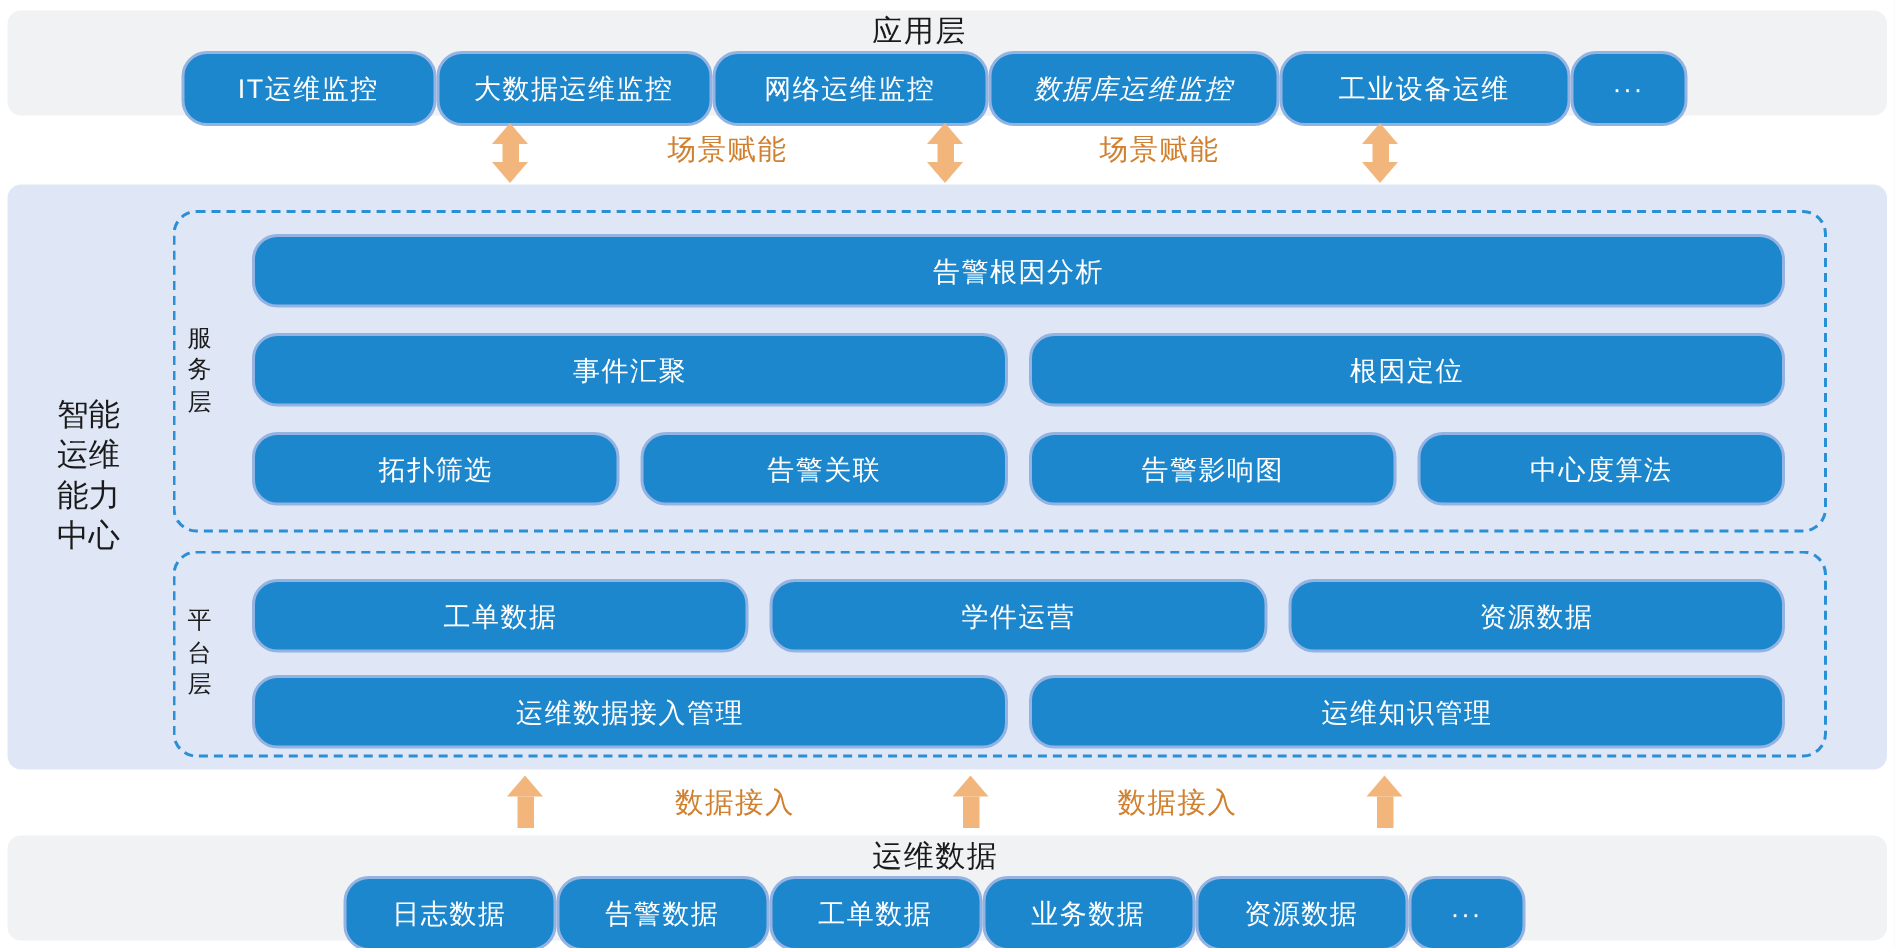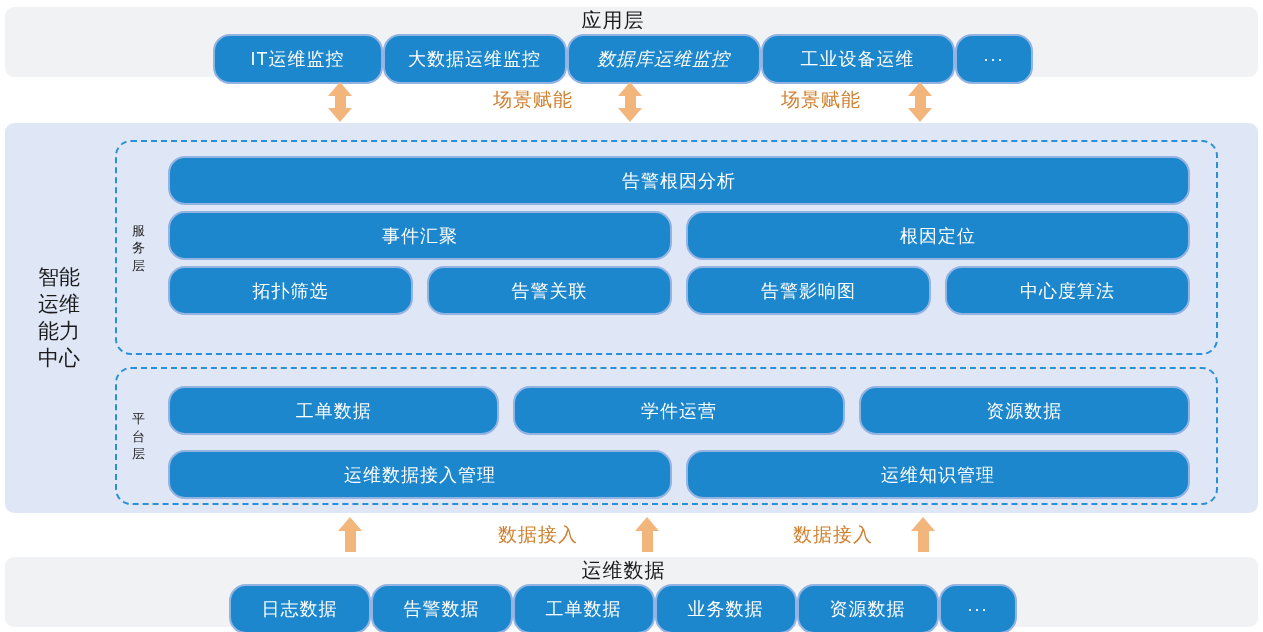--- a/index.html
+++ b/index.html
@@ -54,63 +54,64 @@
   .dbl-arrow{top:5px;} .up-arrow{top:4px;}
   .tri{width:0;height:0;border-left:12px solid transparent;border-right:12px solid transparent;}
   .tri.up{border-bottom:14px solid var(--arrow-orange);}
   .tri.down{border-top:14px solid var(--arrow-orange);}
   .stem{width:11px;height:12px;background:var(--arrow-orange);}
   .stem.tall{height:21px;}
   .a1{left:328px;} .a2{left:618px;} .a3{left:908px;}
   .b1{left:338px;} .b2{left:635px;} .b3{left:911px;}
   .flow-label{
     position:absolute;top:50%;transform:translateY(-50%);
-    font-size:19px;color:var(--flow-label-orange);letter-spacing:1px;white-space:nowrap;margin-left:48px;
+    font-size:19px;color:var(--flow-label-orange);letter-spacing:1px;white-space:nowrap;
   }
   .l1{left:445px;} .l2{left:733px;} .l3{left:450px;} .l4{left:745px;}
   
   .center-band{
     position:absolute;top:123px;left:5px;right:5px;height:390px;
     background:var(--center-band-blue);border-radius:9px;
   }
   .center-label{
     position:absolute;left:33px;top:50%;transform:translateY(-50%);
     width:46px;font-size:21px;line-height:1.28;color:var(--text-dark);
     word-break:break-all;
   }
   .dashed-box{
     position:absolute;left:110px;width:1103px;box-sizing:border-box;
     border:2px dashed var(--dashed-border-blue);border-radius:16px;
   }
   .service-box{top:17px;height:215px;}
   .platform-box{top:244px;height:138px;}
   .layer-label{
-    position:absolute;left:15px;top:50%;transform:translateY(-50%);
-    width:22px;font-size:13px;line-height:1.35;color:var(--text-dark);
-    word-break:break-all;text-align:left;
+    position:absolute;left:2px;top:50%;transform:translateY(-50%);
+    width:22px;font-size:16px;line-height:1.35;color:var(--text-dark);
+    word-break:break-all;text-align:right;
   }
   .layer-content{
     position:absolute;left:51px;right:26px;top:0;bottom:0;
     display:flex;flex-direction:column;box-sizing:border-box;
   }
-  .service-content{padding-top:14px;gap:6px;}
+  .service-content{padding-top:14px;gap:17px;}
   .platform-content{padding-top:17px;gap:15px;}
   .row{display:flex;gap:14px;}
   .row .box{flex:1;height:49px;}
 </style>
 </head>
 <body>
 
 <div class="canvas">
 
   <div class="band top-band">
     <div class="band-label">应用层</div>
     <div class="band-boxes">
       <div class="box w170">IT运维监控</div>
       <div class="box w184">大数据运维监控</div>
+      <div class="box w184">网络运维监控</div>
       <div class="box w182">数据库运维监控</div>
       <div class="box w177">工业设备运维</div>
       <div class="box w78">···</div>
     </div>
   </div>
 
   <div class="arrow-row r1">
     <div class="dbl-arrow a1">
       <div class="tri up"></div>
         <div class="stem"></div>

